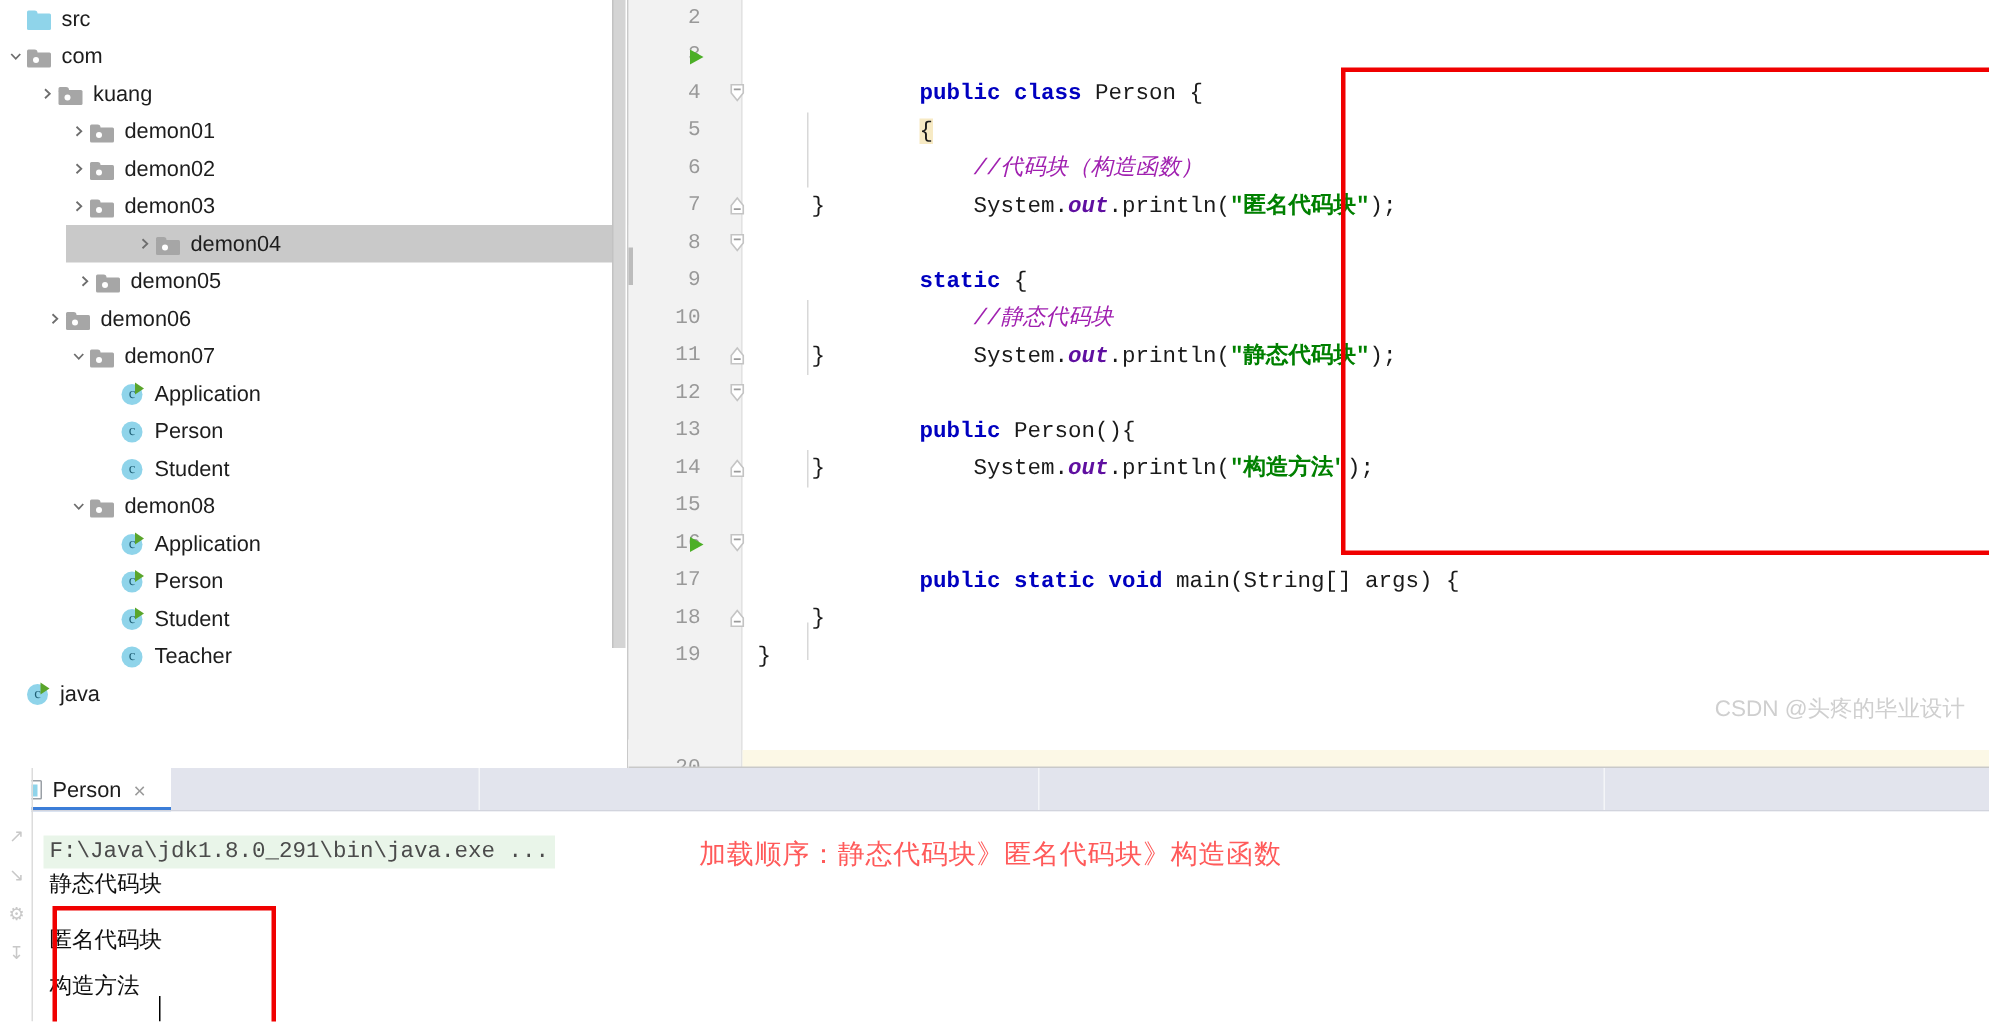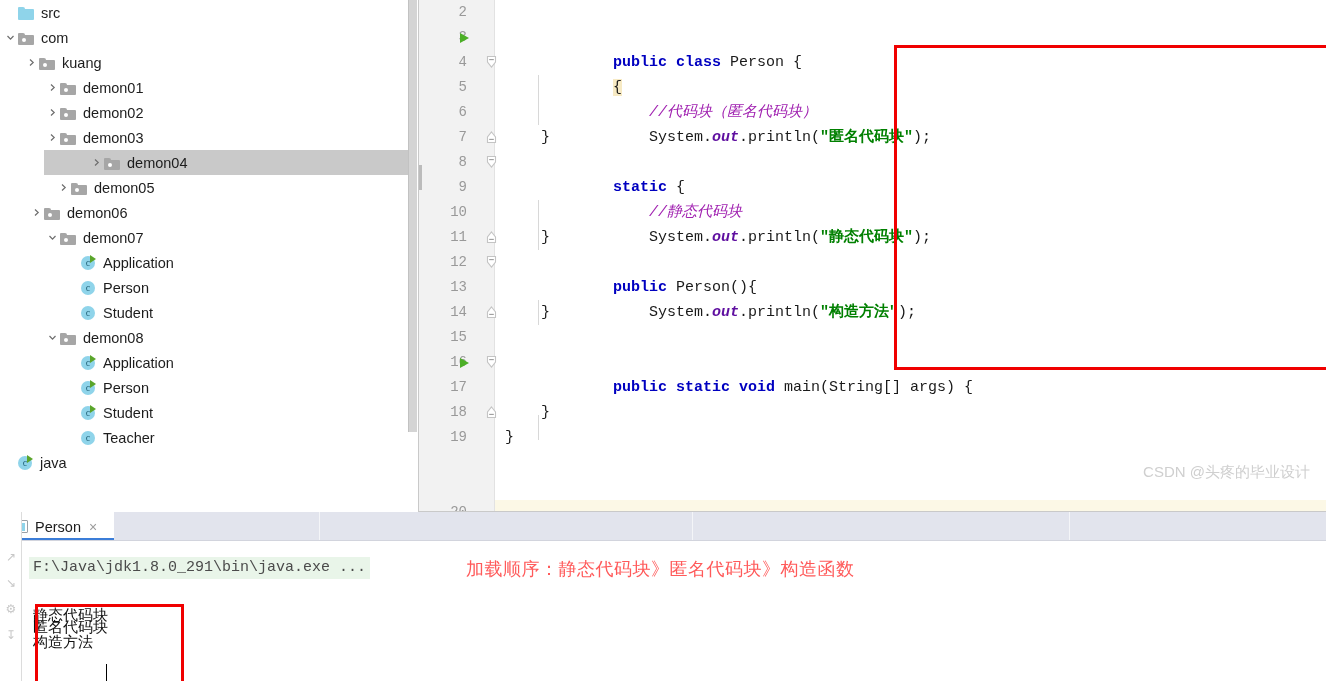--- a/index.html
+++ b/index.html
@@ -392,21 +392,21 @@
           <span class="arrow">
             <svg width="9" height="9" viewBox="0 0 9 9">
               <path d="M3 1.5 L6.2 4.5 L3 7.5" fill="none" stroke="currentColor" stroke-width="1.2"></path>
             </svg>
           </span>
           <span class="ficon folder-grey">
             <span class="dot"></span>
           </span>
           <span class="tlabel">demon04</span>
         </div>
-        <div class="tree-row" style="padding-left: 23px; margin-left: 32px;">
+        <div class="tree-row" style="padding-left: 48px;">
           <span class="arrow">
             <svg width="9" height="9" viewBox="0 0 9 9">
               <path d="M3 1.5 L6.2 4.5 L3 7.5" fill="none" stroke="currentColor" stroke-width="1.2"></path>
             </svg>
           </span>
           <span class="ficon folder-grey">
             <span class="dot"></span>
           </span>
           <span class="tlabel">demon05</span>
         </div>
@@ -573,21 +573,21 @@
     </div>
 
     <div class="code-line" style="top:50px;">
       <span class="ctext" style="left:122px;">
         <span class="hl-brace plain">{</span>
       </span>
     </div>
 
     <div class="code-line" style="top:75px;">
       <span class="ctext" style="left:158px;">
-        <span class="com">//代码块（匿名代码块）</span>
+        <span class="com">//代码块（构造函数）</span>
       </span>
     </div>
 
     <div class="code-line" style="top:100px;">
       <span class="ctext" style="left:158px;">
         <span class="plain">System.</span><span class="fld">out</span><span class="plain">.println(</span><span class="str">"匿名代码块"</span><span class="plain">);</span>
       </span>
     </div>
 
     <div class="code-line" style="top:125px;">
@@ -676,23 +676,23 @@
       <div class="lt-icon" style="top:38px;">↗</div>
       <div class="lt-icon" style="top:64px;">↘</div>
       <div class="lt-icon" style="top:90px;">⚙</div>
       <div class="lt-icon" style="top:116px;">↧</div>
     </div>
     <div id="left-toolbar-edge"></div>
 
     <div id="console">
       <div id="console-cmd">F:\Java\jdk1.8.0_291\bin\java.exe ...</div>
       <div id="console-lines">
-          <div class="console-out" style="top: 61px;">静态代码块</div>
+          <div class="console-out" style="top: 36px;">静态代码块</div>
           <div class="console-out" style="top: 73px;">匿名代码块</div>
-          <div class="console-out" style="top: 90px; font-family: Liberation Mono, monospace;">构造方法</div>
+          <div class="console-out" style="top: 104px;">构造方法</div>
         </div>
       <div id="caret"></div>
       <div id="red-box-console"></div>
     </div>
   </div>
 
   <div id="annotation">加载顺序：静态代码块》匿名代码块》构造函数</div>
   <div id="watermark">CSDN @头疼的毕业设计</div>
 </div>
 

